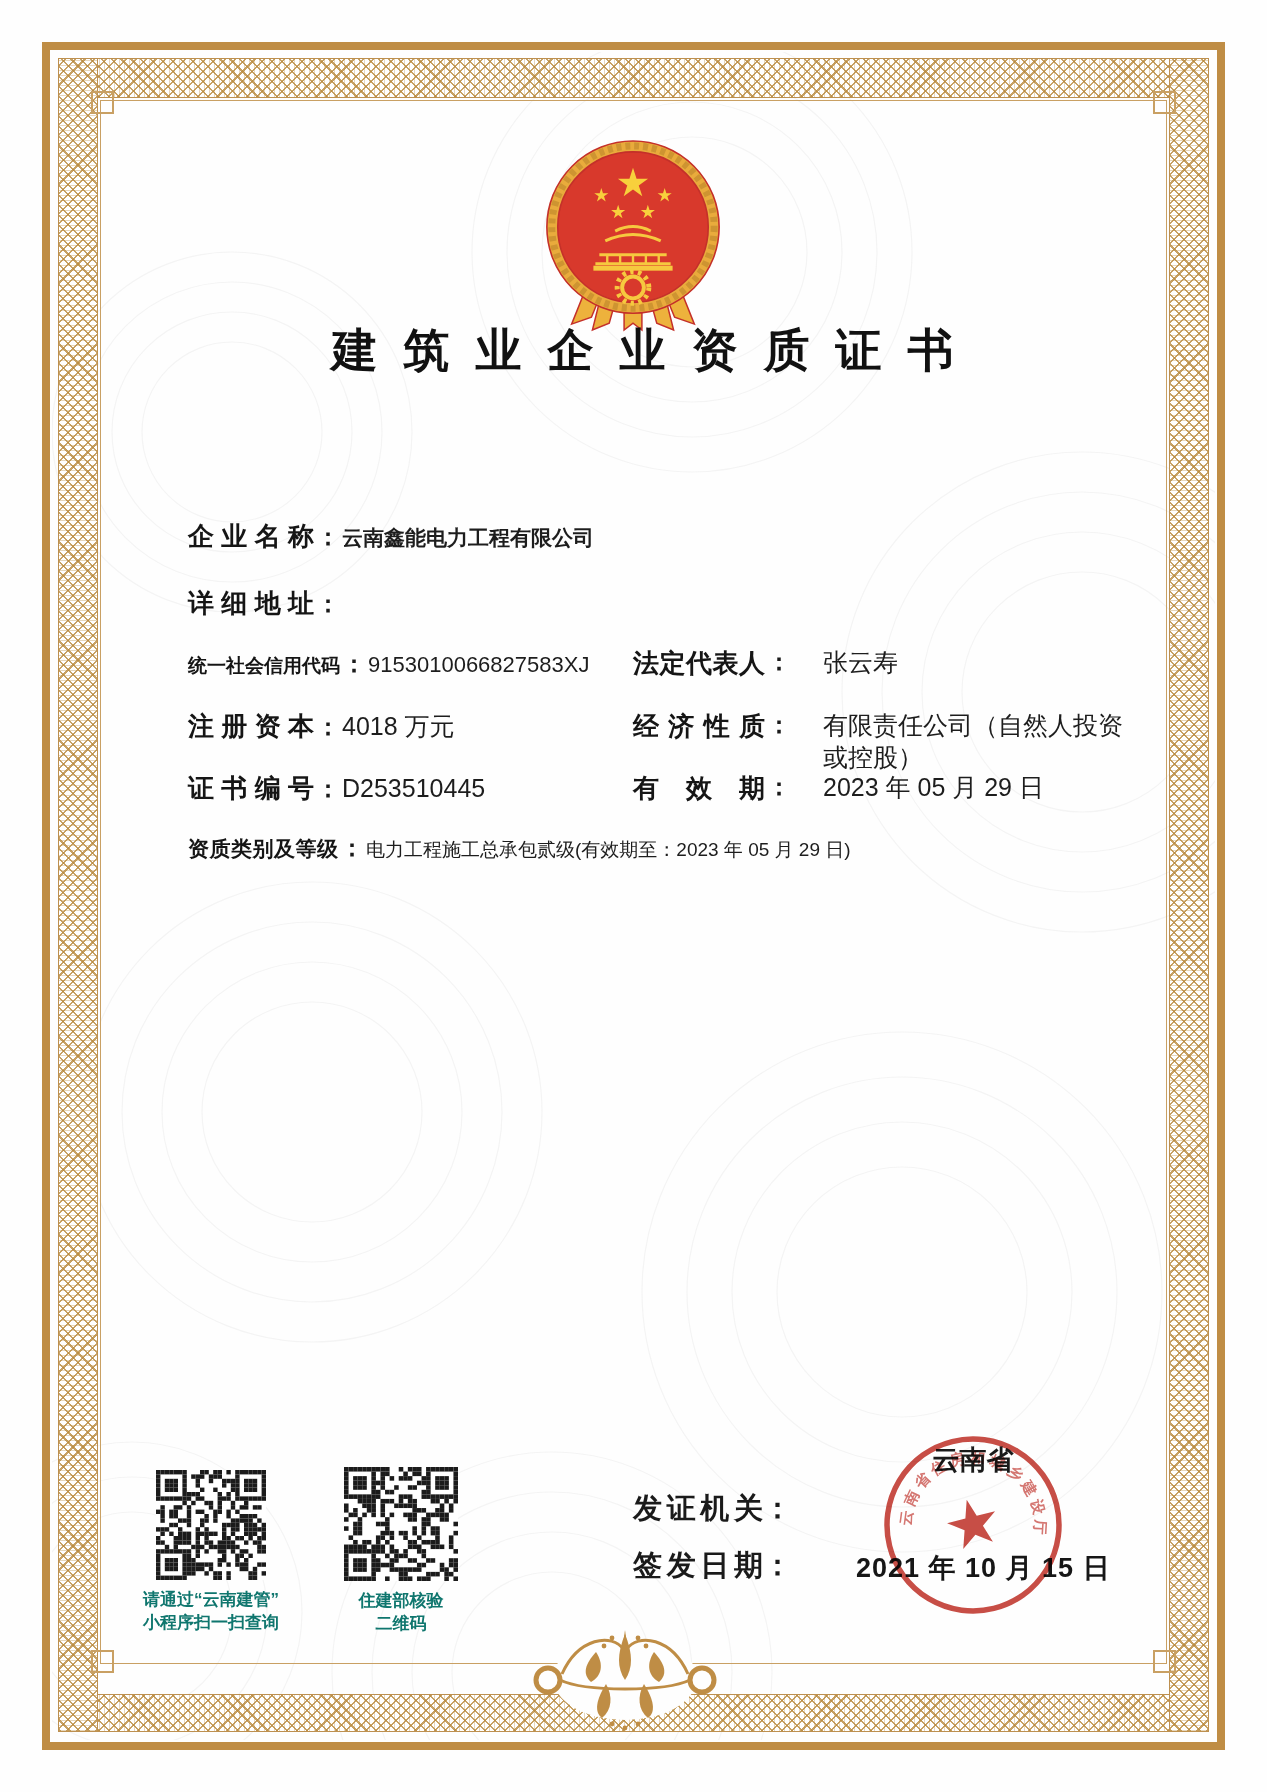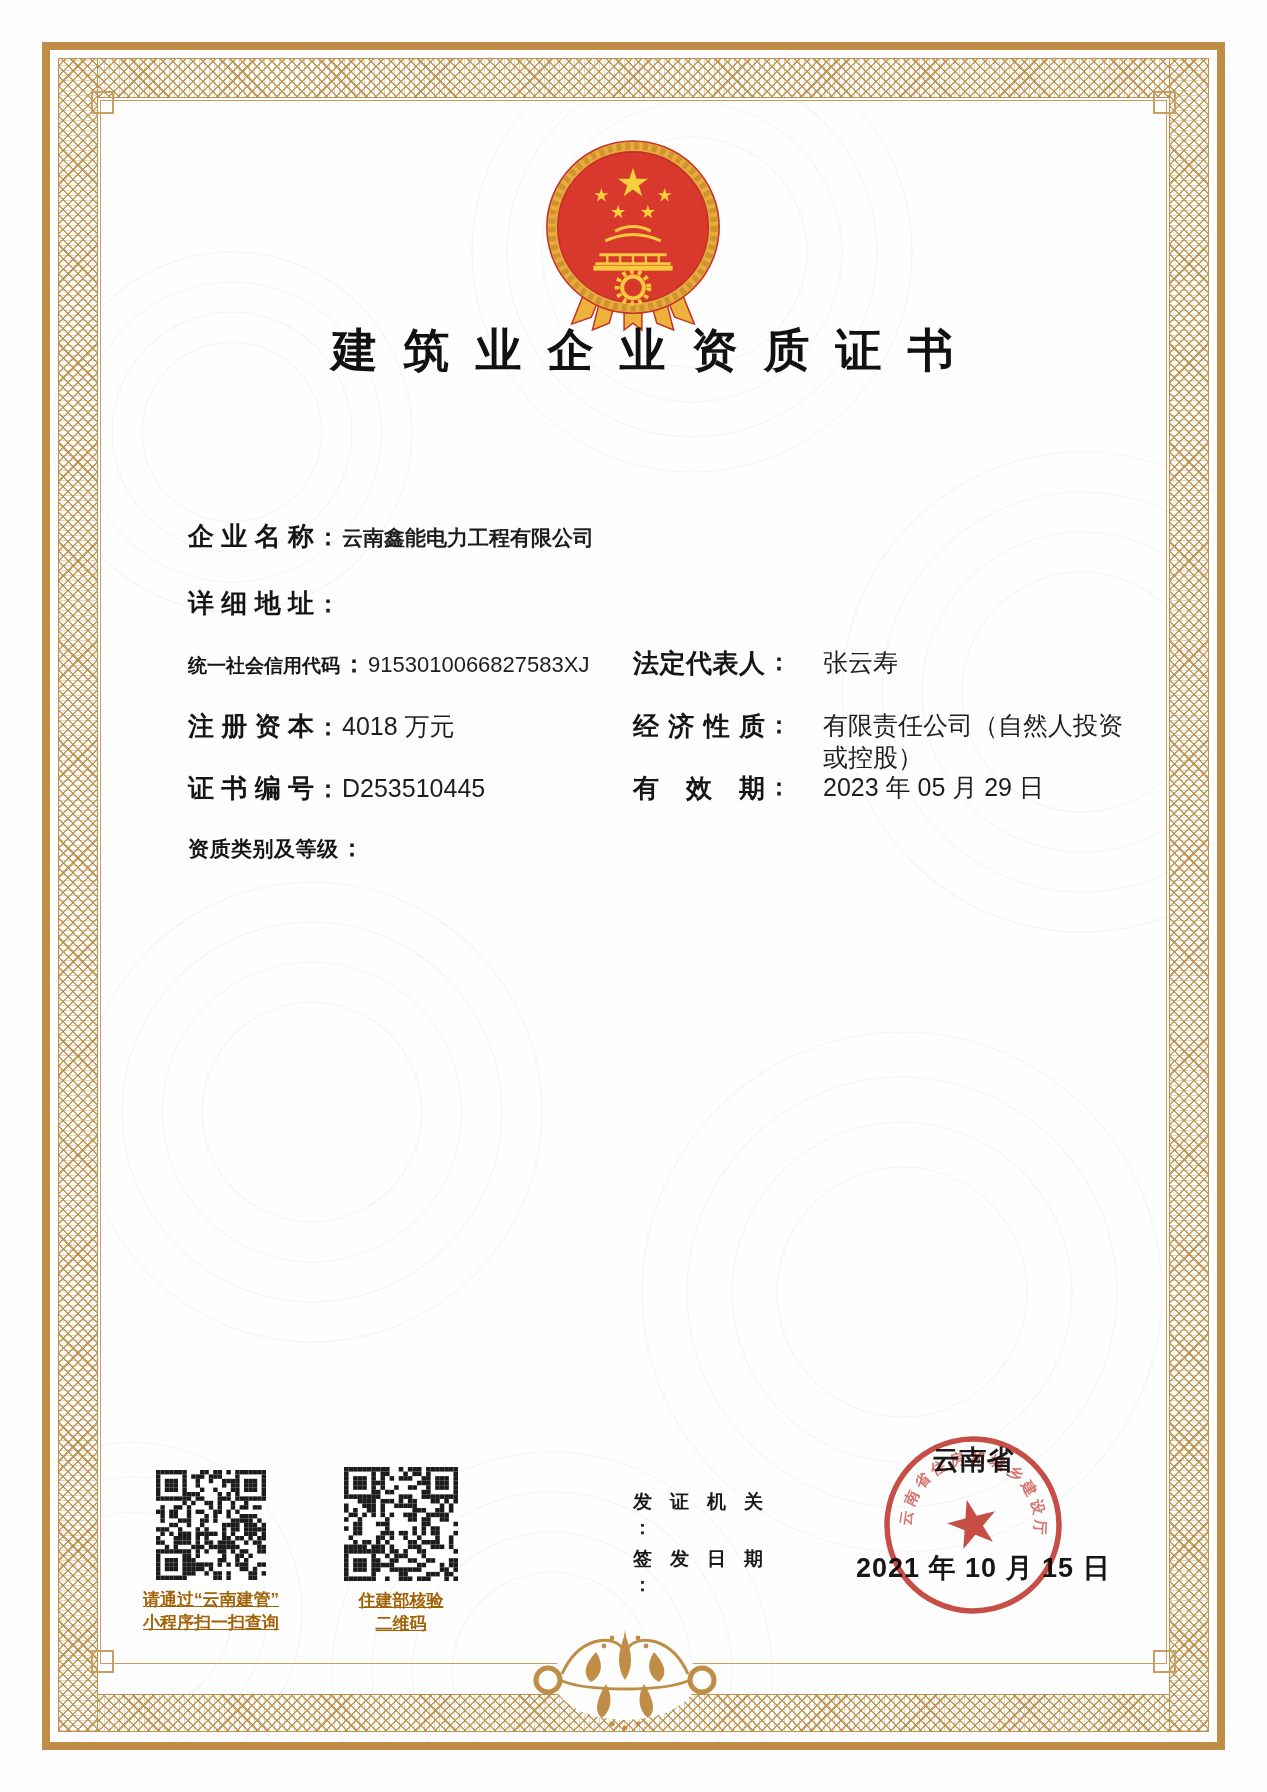--- a/index.html
+++ b/index.html
@@ -48,25 +48,25 @@
   .fval.small{font-size:19px;font-weight:500;}
   .fval.code{font-size:22px;font-weight:500;}
   .fval.num{font-size:25px;font-weight:500;}
   .pair-left{width:445px;display:flex;align-items:baseline;flex:none;}
   .pair-right{display:flex;align-items:flex-start;flex:1;}
   .pair-right .fval{margin-left:30px;}
   .wrapval{display:inline-block;width:300px;line-height:32px;}
   
   .qr-block{position:absolute;text-align:center;}
   .qr-block svg{display:block;margin:0 auto;background:#fff;}
-  .qr-caption{font-size:17px;font-weight:600;line-height:23px;margin-top:8px;color:#a16207;text-decoration:underline;}
+  .qr-caption{font-size:17px;font-weight:600;line-height:23px;margin-top:8px;color:#0f766e;}
   .province{position:absolute;left:878px;top:1442px;width:190px;text-align:center;
     font-size:27px;font-weight:700;z-index:3;}
   .issue-label{position:absolute;left:633px;display:flex;align-items:baseline;
-    font-size:19px;font-weight:700;z-index:3;flex-direction:column;}
+    font-size:29px;font-weight:700;z-index:3;}
   .issue-label .jl{display:inline-block;width:130px;text-align:justify;text-align-last:justify;}
   .issue-val{position:absolute;font-weight:700;z-index:3;color:#161616;}
   .seal{position:absolute;left:878px;top:1430px;width:190px;height:190px;
     transform:rotate(-14deg);mix-blend-mode:multiply;opacity:.9;z-index:4;}
   .flourish{position:absolute;left:500px;top:1616px;width:250px;height:120px;z-index:2;}
 </style>
 </head>
 <body>
 
 <div class="page">
@@ -216,20 +216,21 @@
     <span class="pair-right">
       <span class="flabel2 w3">有效期</span>
       <span class="fcolon">：</span>
       <span class="fval num">2023 年 05 月 29 日</span>
     </span>
   </div>
 
   <div class="f-row" style="top:832px">
     <span class="flabel w7">资质类别及等级</span>
     <span class="fcolon">：</span>
+    <span class="fval small">电力工程施工总承包贰级(有效期至：2023 年 05 月 29 日)</span>
   </div>
 
   <div class="qr-block" style="left:126px;top:1470px;width:170px;">
     <svg width="110" height="110" fill="#1b1b1b">
         <rect x="0.00" y="0.00" width="4.40" height="4.40"></rect>
         <rect x="4.40" y="0.00" width="4.40" height="4.40"></rect>
         <rect x="8.80" y="0.00" width="4.40" height="4.40"></rect>
         <rect x="13.20" y="0.00" width="4.40" height="4.40"></rect>
         <rect x="17.60" y="0.00" width="4.40" height="4.40"></rect>
         <rect x="22.00" y="0.00" width="4.40" height="4.40"></rect>

